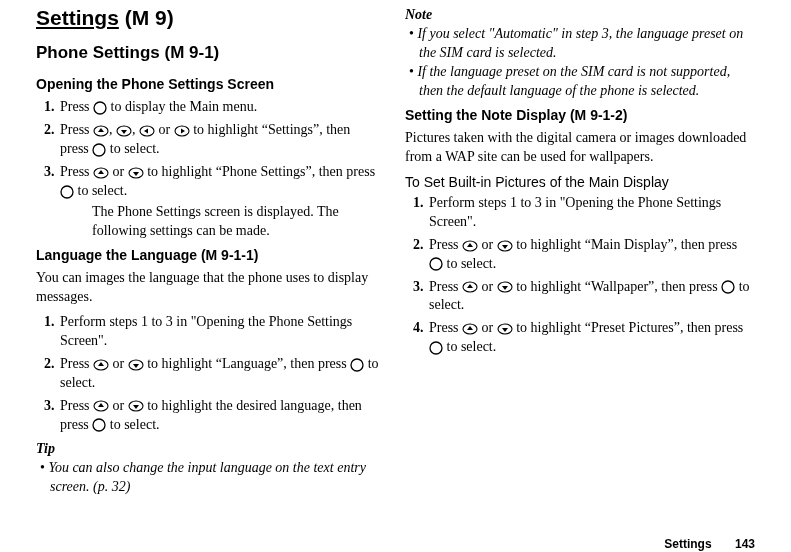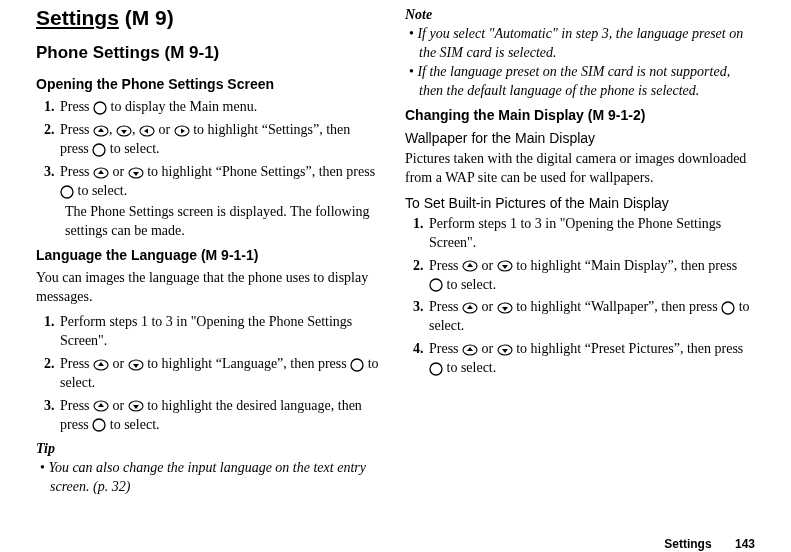--- a/index.html
+++ b/index.html
@@ -90,21 +90,21 @@
   }
   .footer {
     position: absolute;
     right: 36px;
     bottom: 0;
     font-family: Arial, Helvetica, sans-serif;
     font-weight: bold;
     font-size: 12px;
   }
   .footer .pn { margin-left: 20px; }
-  .indent { margin-left: 5px; font-weight: normal; margin-top:2px; margin-bottom:4px;}
+  .indent { margin-left: 32px; font-weight: normal; margin-top:2px; margin-bottom:4px;}
 </style>
 </head>
 <body>
 
 <svg width="0" height="0" style="position:absolute">
   <defs>
     <g id="ico-circle">
       <circle cx="7" cy="7" r="6" fill="none" stroke="#000" stroke-width="1.3"></circle>
     </g>
     <g id="ico-up">
@@ -200,25 +200,24 @@
 
   <div class="col">
 
     <p class="note-head">Note</p>
     <ul class="bullets">
       <li>If you select "Automatic" in step 3, the language preset on the SIM card is selected.</li>
       <li>If the language preset on the SIM card is not supported, then the default language of the phone is selected.</li>
     </ul>
 
     <h3>
-      <span>Changing the Main Display</span>
+      <span>Setting the Note Display</span>
       <span class="menu">(M 9-1-2)</span>
     </h3>
 
-    <h4>Wallpaper for the Main Display</h4>
     <p>Pictures taken with the digital camera or images downloaded from a WAP site can be used for wallpapers.</p>
 
     <h4>To Set Built-in Pictures of the Main Display</h4>
 
     <ol class="steps">
       <li><span>Perform steps 1 to 3 in "Opening the Phone Settings Screen".</span></li>
       <li><span>Press <svg class="icon" width="16" height="12">
               <use href="#ico-up"></use>
             </svg> or <svg class="icon" width="16" height="12">
               <use href="#ico-down"></use>

